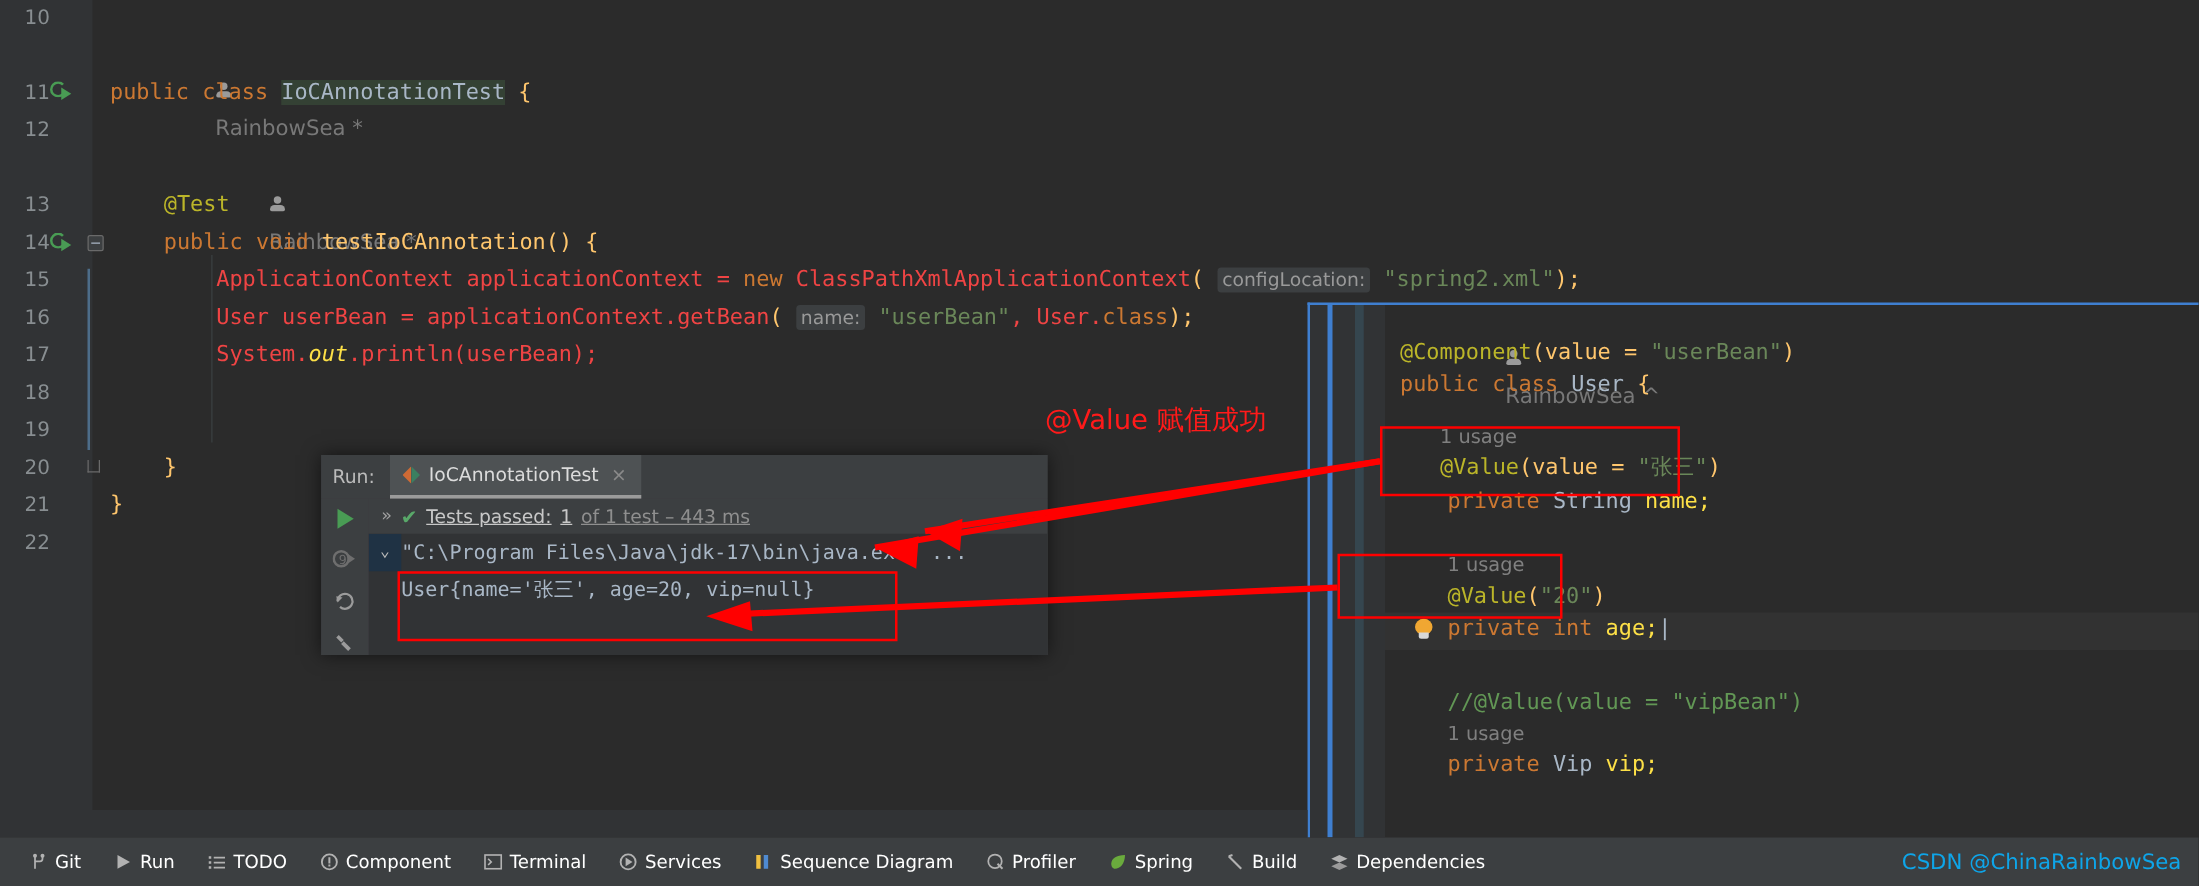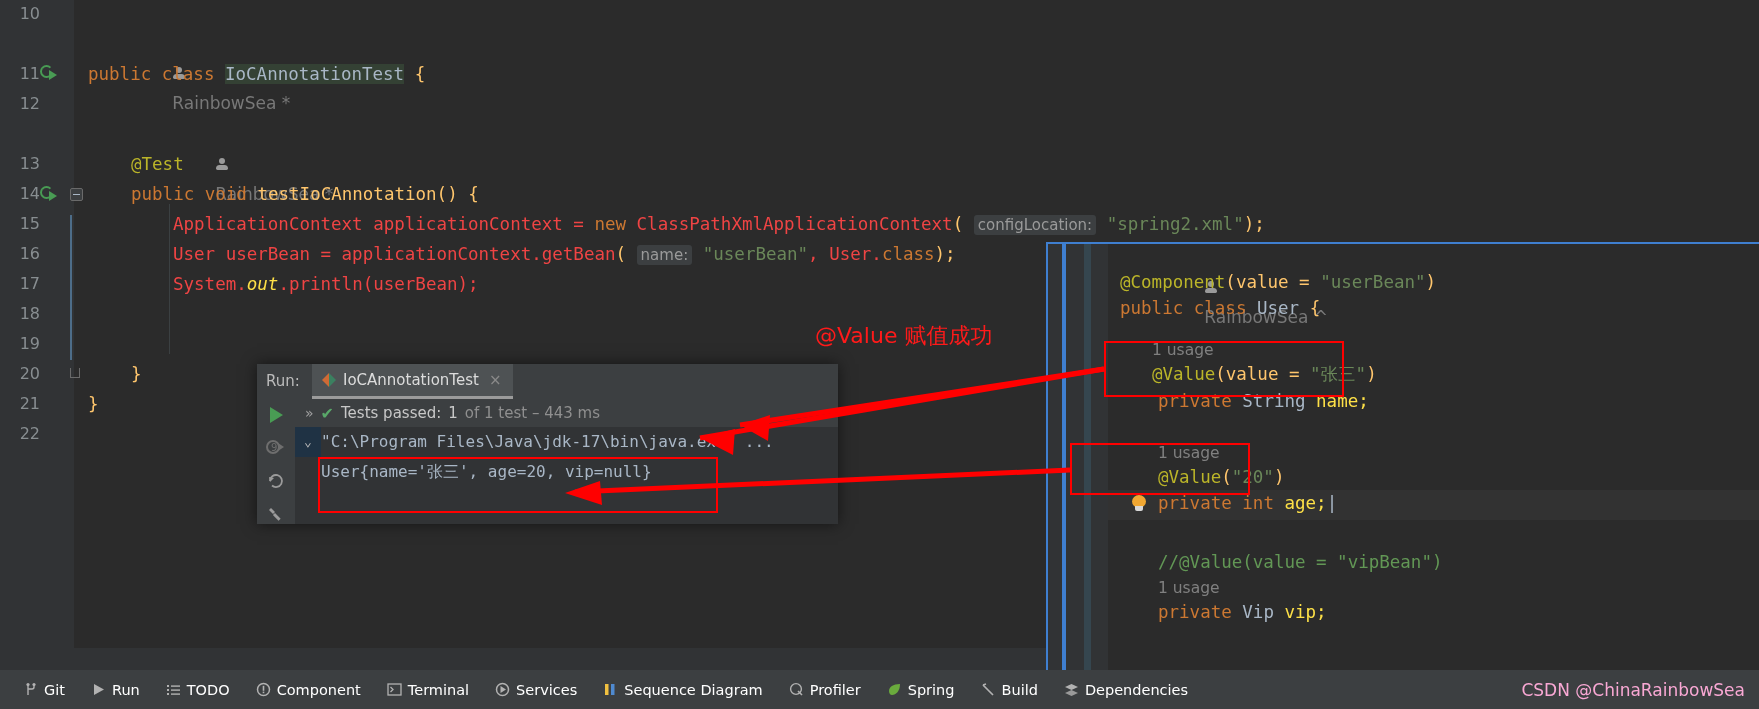--- a/index.html
+++ b/index.html
@@ -114,50 +114,50 @@
   .ij-icon-split .l { position:absolute; left:0; top:0; width:7px; height:14px; background:#cf6a35; clip-path: polygon(100% 0, 100% 100%, 0 50%); }
   .ij-icon-split .r { position:absolute; left:7px; top:0; width:7px; height:14px; background:#3b8060; clip-path: polygon(0 0, 0 100%, 100% 50%); }
 
   .run-sidebar { position:absolute; left:0; top:35px; width:38px; bottom:0; background:#3c3f41; }
   .rs-btn { position:absolute; left:9px; width:22px; height:22px; }
 
   .run-body { position:absolute; left:38px; top:35px; right:0; bottom:0; background:#3c3f41; }
   .test-status-row { position:absolute; left:0; top:0; width:100%; height:28px; display:flex; align-items:center; gap:7px; padding-left:10px; }
   .chev { color:#a2a2a2; font-size:14px; font-family:"DejaVu Sans", sans-serif; }
   .check { color:#59a869; font-size:16px; }
-  .ts-text { font-size:15px; color:#c8c8c8; font-family:"DejaVu Sans", sans-serif; }
+  .ts-text { font-size:15px; color:#c8c8c8; font-family:"DejaVu Sans", sans-serif;text-decoration:underline; }
   .ts-dim { color:#8f8f8f; }
 
   .console {
     position:absolute; left:0; top:28px; right:0; bottom:0; background:#313335;
     font-family:"DejaVu Sans Mono", monospace; font-size:16px; line-height:30px; color:#a9b7c6; white-space:pre; overflow:hidden;
   }
   .con-collapse {
     position:absolute; left:0; top:0; width:26px; height:30px; background:#1f3244;
     color:#bbb; font-size:13px; display:flex; align-items:center; justify-content:center;
   }
   .con-line { position:absolute; left:26px; white-space:pre; }
 
   
   .redbox { position:absolute; border:2px solid #ff0000; pointer-events:none; }
   .annot-text {
-    position:absolute; color:#ff1a1a; font-family:"DejaVu Sans", sans-serif; font-size:22px; white-space:nowrap;
+    position:absolute; color:#ff1a1a; font-family:"DejaVu Sans", sans-serif; font-size:22px; white-space:nowrap;margin-left:21px;
   }
   svg.arrows { position:absolute; left:0; top:0; width:1759px; height:709px; pointer-events:none; }
 
   
   .statusbar {
     position:absolute; left:0; bottom:0; width:1759px; height:39px; background:#3c3f41;
     display:flex; align-items:center; gap:0px; padding-left:10px;
   }
   .sb-item { display:flex; align-items:center; gap:6px; padding: 0 13px; height:39px; }
   .sb-label { font-size:14.5px; color:#ffffff; font-family:"DejaVu Sans", sans-serif; white-space:nowrap; }
   .sb-ico { width:15px; height:15px; position:relative; flex:0 0 auto; }
   .watermark {
-    position:absolute; right:14px; bottom:9px; color:#f9a8d4; font-size:17px;
+    position:absolute; right:14px; bottom:9px; color:#0ea5e9; font-size:17px;
     font-family:"DejaVu Sans", sans-serif;
   }
   .sb-left-blk { position:absolute; left:0; bottom:39px; width:1046px; height:22px; background:#313335; }
 </style>
 </head>
 <body>
 
 <div id="root">
 
   <div class="editor">

